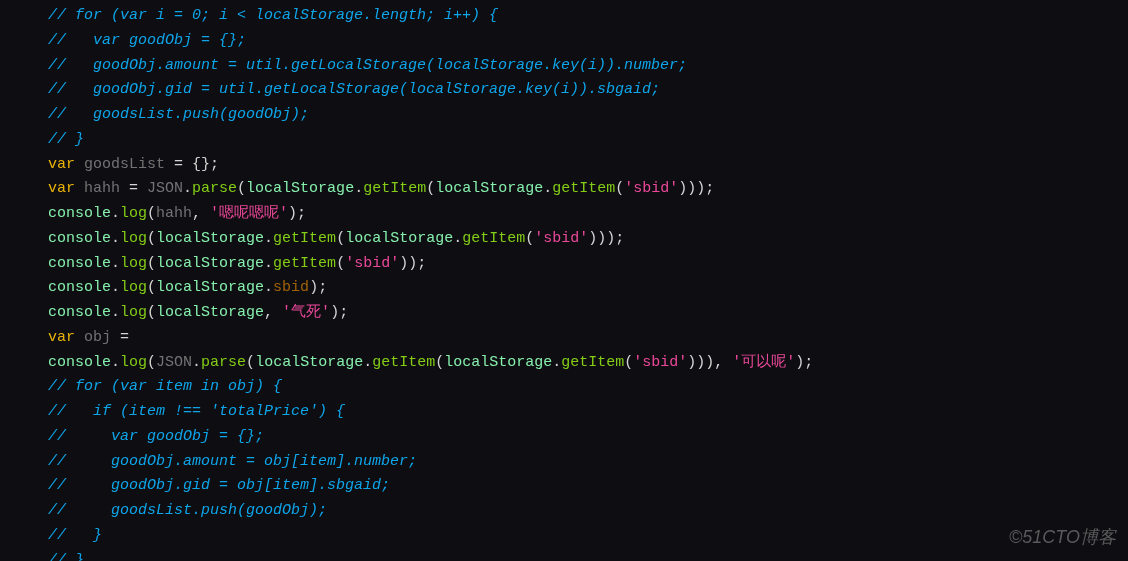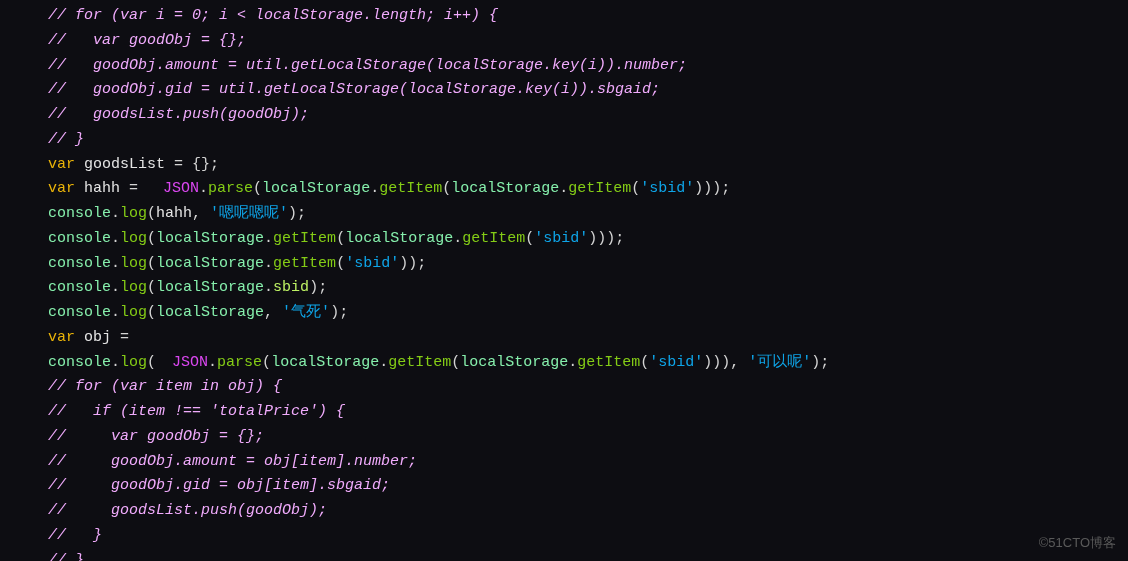--- a/index.html
+++ b/index.html
@@ -14,37 +14,38 @@
     height: 561px;
     overflow: hidden;
     position: relative;
   }
   .code-area {
     white-space: pre;
     padding: 4px 0 0 48px;
     font-style: normal;
   }
   .line { display: block; }
-  .comment { color: #f0abfc; font-style: italic; }
+  .comment { color: #0ea5e9; font-style: italic; }
   .keyword { color: #eab308; }
-  .variable { color: #e5e5e5; }
+  .variable { color: #737373; }
   .object { color: #86efac; }
-  .prop { color: #bef264; }
+  .prop { color: #a16207; }
   .func { color: #84cc16; }
-  .class { color: #d946ef; margin-left: 16px; }
-  .string { color: #0ea5e9; }
+  .class { color: #737373; }
+  .string { color: #ec4899; }
   .punct { color: #d4d4d4; }
   .operator { color: #d4d4d4; }
   .watermark {
     position: absolute;
     right: 12px;
     bottom: 8px;
     color: #5a5a5a;
-    font-size: 13px;
+    font-size: 18px;
     font-family: sans-serif;
+    font-style: italic;
   }
 </style>
 </head>
 <body>
 
 <div class="code-area" id="code-root"><span class="line"><span class="comment">// for (var i = 0; i &lt; localStorage.length; i++) {</span></span><span class="line"><span class="comment">//   var goodObj = {};</span></span><span class="line"><span class="comment">//   goodObj.amount = util.getLocalStorage(localStorage.key(i)).number;</span></span><span class="line"><span class="comment">//   goodObj.gid = util.getLocalStorage(localStorage.key(i)).sbgaid;</span></span><span class="line"><span class="comment">//   goodsList.push(goodObj);</span></span><span class="line"><span class="comment">// }</span></span><span class="line"><span class="keyword">var </span><span class="variable">goodsList</span><span class="operator"> = </span><span class="punct">{};</span></span><span class="line"><span class="keyword">var </span><span class="variable">hahh</span><span class="operator"> = </span><span class="class">JSON</span><span class="punct">.</span><span class="func">parse</span><span class="punct">(</span><span class="object">localStorage</span><span class="punct">.</span><span class="func">getItem</span><span class="punct">(</span><span class="object">localStorage</span><span class="punct">.</span><span class="func">getItem</span><span class="punct">(</span><span class="string">'sbid'</span><span class="punct">)));</span></span><span class="line"><span class="object">console</span><span class="punct">.</span><span class="func">log</span><span class="punct">(</span><span class="variable">hahh</span><span class="punct">, </span><span class="string">'嗯呢嗯呢'</span><span class="punct">);</span></span><span class="line"><span class="object">console</span><span class="punct">.</span><span class="func">log</span><span class="punct">(</span><span class="object">localStorage</span><span class="punct">.</span><span class="func">getItem</span><span class="punct">(</span><span class="object">localStorage</span><span class="punct">.</span><span class="func">getItem</span><span class="punct">(</span><span class="string">'sbid'</span><span class="punct">)));</span></span><span class="line"><span class="object">console</span><span class="punct">.</span><span class="func">log</span><span class="punct">(</span><span class="object">localStorage</span><span class="punct">.</span><span class="func">getItem</span><span class="punct">(</span><span class="string">'sbid'</span><span class="punct">));</span></span><span class="line"><span class="object">console</span><span class="punct">.</span><span class="func">log</span><span class="punct">(</span><span class="object">localStorage</span><span class="punct">.</span><span class="prop">sbid</span><span class="punct">);</span></span><span class="line"><span class="object">console</span><span class="punct">.</span><span class="func">log</span><span class="punct">(</span><span class="object">localStorage</span><span class="punct">, </span><span class="string">'气死'</span><span class="punct">);</span></span><span class="line"><span class="keyword">var </span><span class="variable">obj</span><span class="operator"> =</span></span><span class="line"><span class="object">console</span><span class="punct">.</span><span class="func">log</span><span class="punct">(</span><span class="class">JSON</span><span class="punct">.</span><span class="func">parse</span><span class="punct">(</span><span class="object">localStorage</span><span class="punct">.</span><span class="func">getItem</span><span class="punct">(</span><span class="object">localStorage</span><span class="punct">.</span><span class="func">getItem</span><span class="punct">(</span><span class="string">'sbid'</span><span class="punct">))), </span><span class="string">'可以呢'</span><span class="punct">);</span></span><span class="line"><span class="comment">// for (var item in obj) {</span></span><span class="line"><span class="comment">//   if (item !== 'totalPrice') {</span></span><span class="line"><span class="comment">//     var goodObj = {};</span></span><span class="line"><span class="comment">//     goodObj.amount = obj[item].number;</span></span><span class="line"><span class="comment">//     goodObj.gid = obj[item].sbgaid;</span></span><span class="line"><span class="comment">//     goodsList.push(goodObj);</span></span><span class="line"><span class="comment">//   }</span></span><span class="line"><span class="comment">// }</span></span></div>
 
 <div class="watermark">©51CTO博客</div>
 
 </body></html>

